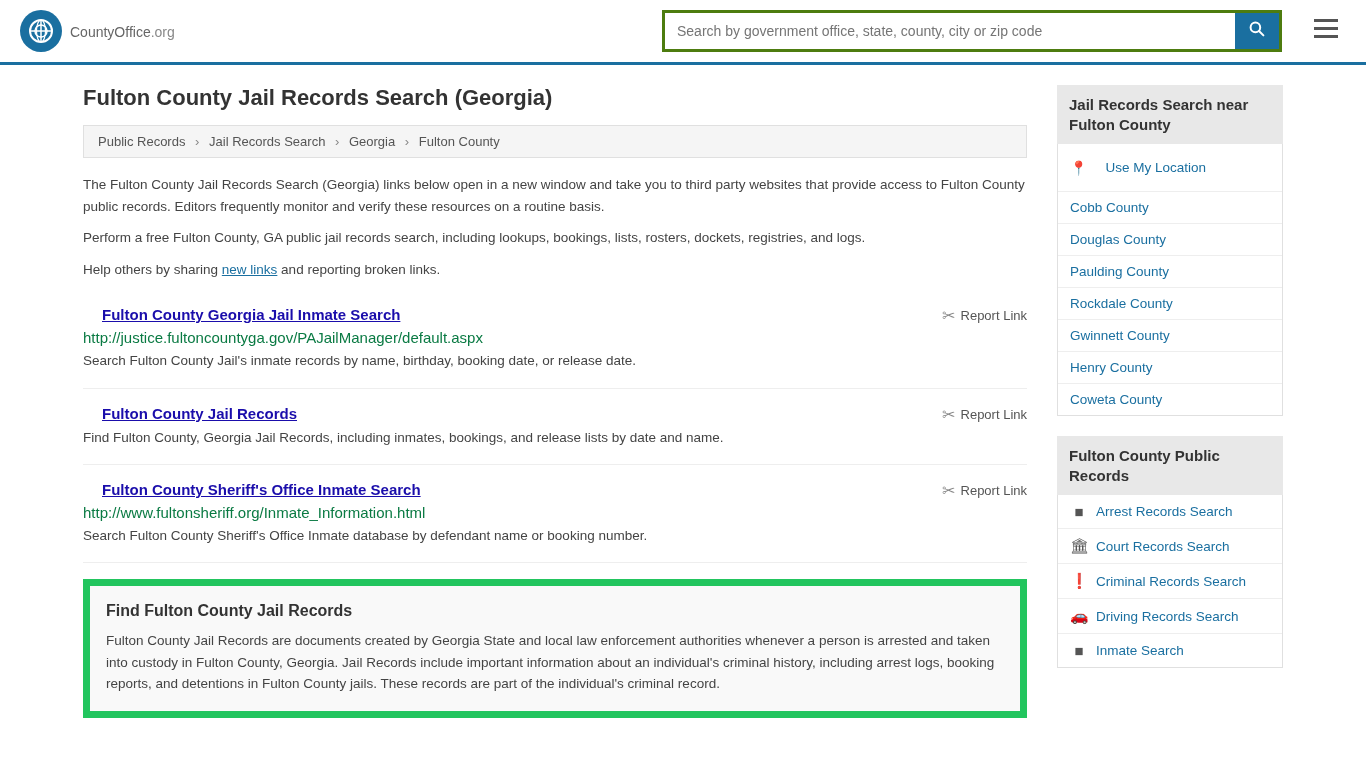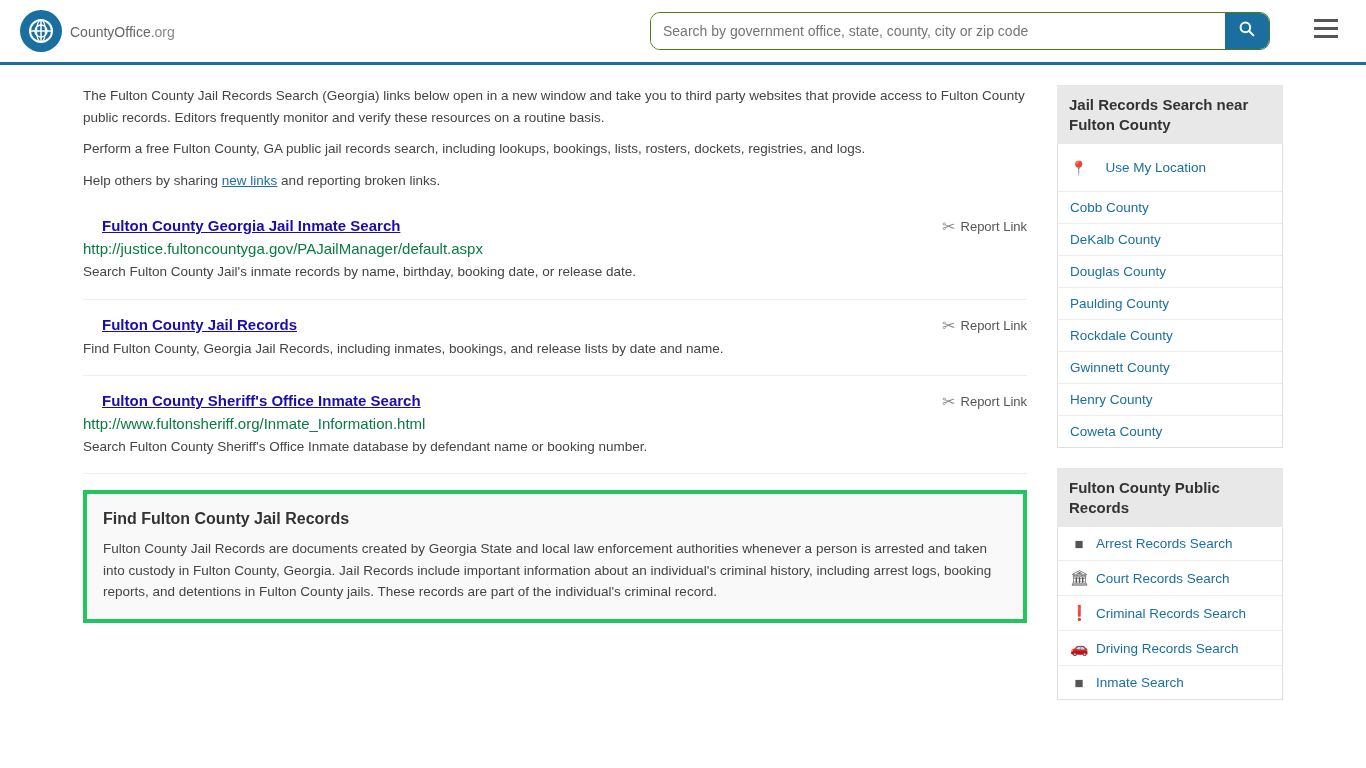--- a/index.html
+++ b/index.html
@@ -5,21 +5,21 @@
     * { margin: 0; padding: 0; box-sizing: border-box; }
     body { font-family: Arial, sans-serif; font-size: 14px; color: #333; background: #fff; }
 
     
     .header {
       background: #fff;
       border-bottom: 3px solid #1a6fa0;
       padding: 10px 20px;
       display: flex;
       align-items: center;
-      gap: 36px;
+      gap: 24px;
     }
     .logo-area {
       display: flex;
       align-items: center;
       gap: 8px;
       text-decoration: none;
     }
     .logo-circle {
       width: 42px;
       height: 42px;
@@ -39,22 +39,22 @@
     }
     .logo-text span {
       color: #666;
       font-weight: normal;
       font-size: 14px;
     }
     .search-bar {
       flex: 1;
       max-width: 620px;
       display: flex;
-      border: 1px solid #4d7c0f;
-      border-radius: 10px;
+      border: 3px solid #4d7c0f;
+      border-radius: 0;
       overflow: hidden;
       margin-left: auto;
     }
     .search-bar input {
       flex: 1;
       padding: 8px 12px;
       border: none;
       outline: none;
       font-size: 14px;
       color: #999;
@@ -168,21 +168,21 @@
     .result-desc {
       font-size: 13.5px;
       color: #444;
       line-height: 1.5;
     }
 
     
     .find-section {
       margin-top: 16px;
       background: #f9f9f9;
-      border: 4px solid #22c55e;
+      border: 7px solid #22c55e;
       padding: 16px;
     }
     .find-section h2 {
       font-size: 16px;
       font-weight: bold;
       color: #333;
       margin-bottom: 10px;
     }
     .find-section p {
       font-size: 13.5px;
@@ -305,21 +305,31 @@
       <rect y="8" width="24" height="3" fill="#555"></rect>
       <rect y="16" width="24" height="3" fill="#555"></rect>
     </svg>
   </button>
 </header>
 
 <div class="main-container">
 
   <div class="content">
 
-
+    <h1 class="page-title">Fulton County Jail Records Search (Georgia)</h1>
+
+    <nav class="breadcrumb">
+      <a href="#">Public Records</a>
+      <span class="sep">›</span>
+      <a href="#">Jail Records Search</a>
+      <span class="sep">›</span>
+      <a href="#">Georgia</a>
+      <span class="sep">›</span>
+      <a href="#">Fulton County</a>
+    </nav>
 
     <p class="description">The Fulton County Jail Records Search (Georgia) links below open in a new window and take you to third party websites that provide access to Fulton County public records. Editors frequently monitor and verify these resources on a routine basis.</p>
     <p class="description">Perform a free Fulton County, GA public jail records search, including lookups, bookings, lists, rosters, dockets, registries, and logs.</p>
     <p class="description">
       <span>Help others by sharing </span><a href="#">new links</a><span> and reporting broken links.</span>
     </p>
 
     <div class="result-item">
       <div class="result-header">
         <a href="#" class="result-title">Fulton County Georgia Jail Inmate Search</a>
@@ -368,23 +378,20 @@
       <div class="sidebar-heading">Jail Records Search near Fulton County</div>
       <ul class="sidebar-list">
         <li>
           <div class="use-location">
             <span class="pin-icon">📍</span>
             <a href="#">Use My Location</a>
           </div>
         </li>
         <li>
           <a href="#">Cobb County</a>
-        </li>
-        <li>
-          <a href="#">DeKalb County</a>
         </li>
         <li>
           <a href="#">Douglas County</a>
         </li>
         <li>
           <a href="#">Paulding County</a>
         </li>
         <li>
           <a href="#">Rockdale County</a>
         </li>

